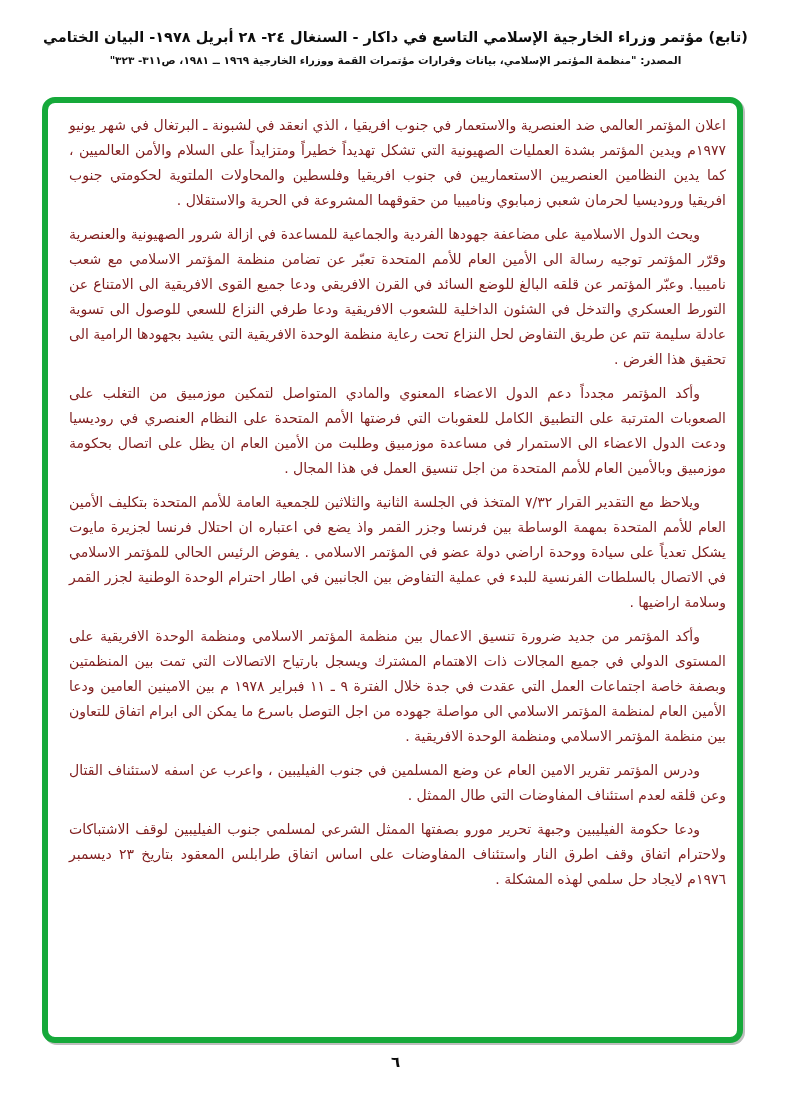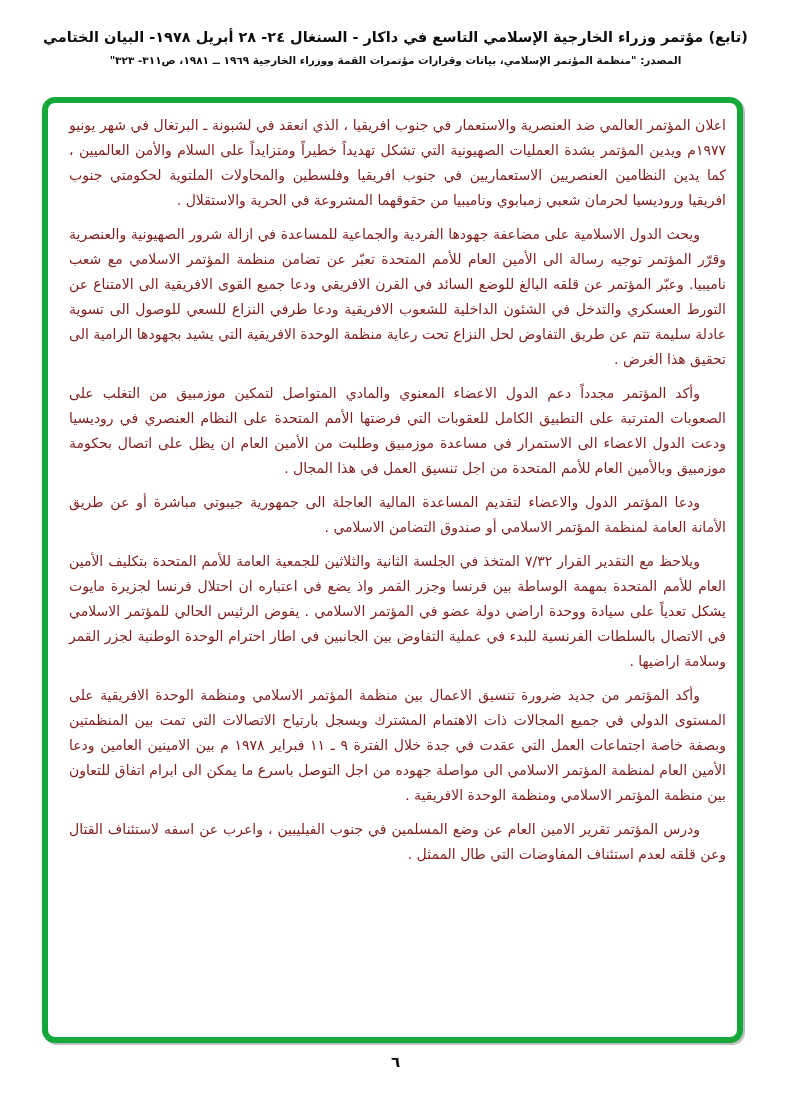--- a/index.html
+++ b/index.html
@@ -93,24 +93,24 @@
   <div class="header">
     <div class="header-title">(تابع)  مؤتمر وزراء الخارجية الإسلامي التاسع في داكار - السنغال ٢٤- ٢٨ أبريل ١٩٧٨- البيان الختامي</div>
     <div class="header-source">المصدر: "منظمة المؤتمر الإسلامي، بيانات وقرارات مؤتمرات القمة ووزراء الخارجية ١٩٦٩ ــ ١٩٨١، ص٣١١- ٣٢٣"</div>
   </div>
 
   <div class="green-box">
     <div class="body-text">
       <p class="no-indent">اعلان المؤتمر العالمي ضد العنصرية والاستعمار في جنوب افريقيا ، الذي انعقد في لشبونة ـ البرتغال في شهر يونيو ١٩٧٧م  ويدين المؤتمر بشدة العمليات الصهيونية التي تشكل تهديداً خطيراً ومتزايداً على السلام والأمن العالميين ، كما يدين النظامين العنصريين الاستعماريين في جنوب افريقيا وفلسطين والمحاولات الملتوية لحكومتي جنوب افريقيا وروديسيا لحرمان شعبي زمبابوي وناميبيا من حقوقهما المشروعة في الحرية والاستقلال .</p>
       <p>ويحث الدول الاسلامية على مضاعفة جهودها الفردية والجماعية للمساعدة في ازالة شرور الصهيونية والعنصرية وقرّر المؤتمر توجيه رسالة الى الأمين العام للأمم المتحدة تعبّر عن تضامن منظمة المؤتمر الاسلامي مع شعب ناميبيا. وعبّر المؤتمر عن قلقه البالغ للوضع السائد في القرن الافريقي ودعا جميع القوى الافريقية الى الامتناع عن التورط العسكري والتدخل في الشئون الداخلية للشعوب الافريقية ودعا طرفي النزاع للسعي للوصول الى تسوية عادلة سليمة تتم عن طريق التفاوض لحل النزاع تحت رعاية منظمة الوحدة الافريقية التي يشيد بجهودها الرامية الى تحقيق هذا الغرض .</p>
       <p>وأكد المؤتمر مجدداً دعم الدول الاعضاء المعنوي والمادي المتواصل لتمكين موزمبيق من التغلب على الصعوبات المترتبة على التطبيق الكامل للعقوبات التي فرضتها الأمم المتحدة على النظام العنصري في روديسيا ودعت الدول الاعضاء الى الاستمرار في مساعدة موزمبيق وطلبت من الأمين العام ان يظل على اتصال بحكومة موزمبيق وبالأمين العام للأمم المتحدة من اجل تنسيق العمل في هذا المجال .</p>
-      <p>ودعا المؤتمر الدول والاعضاء لتقديم المساعدة المالية العاجلة الى جمهورية جيبوتي مباشرة أو عن طريق الأمانة العامة لمنظمة المؤتمر الاسلامي أو صندوق التضامن الاسلامي .</p>
       <p>ويلاحظ مع التقدير القرار ٧/٣٢ المتخذ في الجلسة الثانية والثلاثين للجمعية العامة للأمم المتحدة بتكليف الأمين العام للأمم المتحدة بمهمة الوساطة بين فرنسا وجزر القمر واذ يضع في اعتباره ان احتلال فرنسا لجزيرة مايوت يشكل تعدياً على سيادة ووحدة اراضي دولة عضو في المؤتمر الاسلامي . يفوض الرئيس الحالي للمؤتمر الاسلامي في الاتصال بالسلطات الفرنسية للبدء في عملية التفاوض بين الجانبين في اطار احترام الوحدة الوطنية لجزر القمر وسلامة اراضيها .</p>
       <p>وأكد المؤتمر من جديد ضرورة تنسيق الاعمال بين منظمة المؤتمر الاسلامي ومنظمة الوحدة الافريقية على المستوى الدولي في جميع المجالات ذات الاهتمام المشترك ويسجل بارتياح الاتصالات التي تمت بين المنظمتين وبصفة خاصة اجتماعات العمل التي عقدت في جدة خلال الفترة ٩ ـ ١١ فبراير ١٩٧٨ م بين الامينين العامين ودعا الأمين العام لمنظمة المؤتمر الاسلامي الى مواصلة جهوده من اجل التوصل باسرع ما يمكن الى ابرام اتفاق للتعاون بين منظمة المؤتمر الاسلامي ومنظمة الوحدة الافريقية .</p>
       <p>ودرس المؤتمر تقرير الامين العام عن وضع المسلمين في جنوب الفيليبين ، واعرب عن اسفه لاستئناف القتال وعن قلقه لعدم استئناف المفاوضات التي طال الممثل .</p>
+      <p>ودعا حكومة الفيليبين وجبهة تحرير مورو بصفتها الممثل الشرعي لمسلمي جنوب الفيليبين لوقف الاشتباكات ولاحترام اتفاق وقف اطرق النار واستئناف المفاوضات على اساس اتفاق طرابلس المعقود بتاريخ ٢٣ ديسمبر ١٩٧٦م لايجاد حل سلمي لهذه المشكلة .</p>
     </div>
   </div>
 
   <div class="footer">
     <span class="page-number">٦</span>
   </div>
 
 </div>
 
 </body></html>

